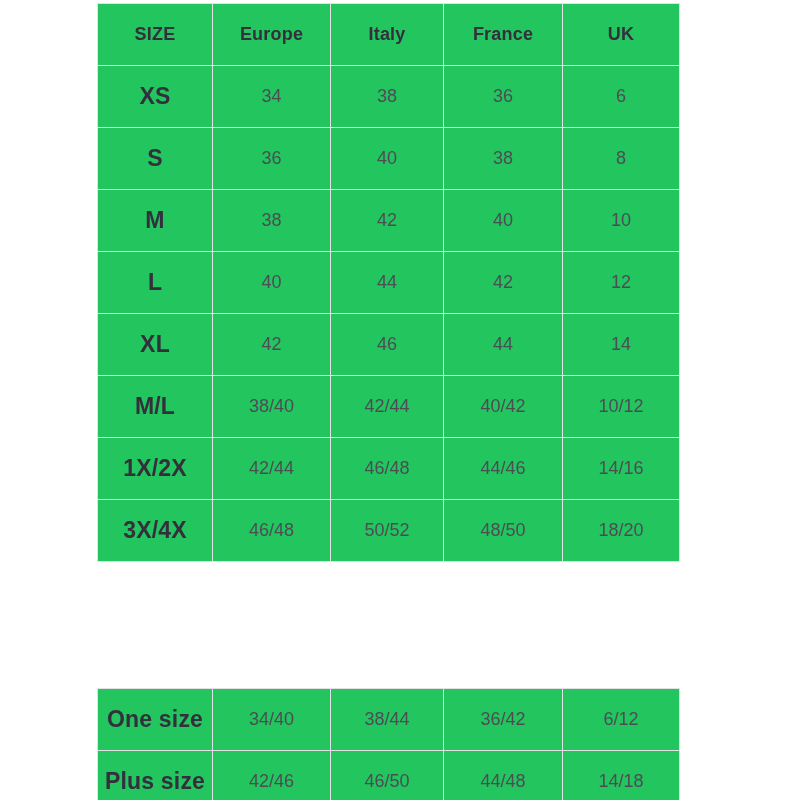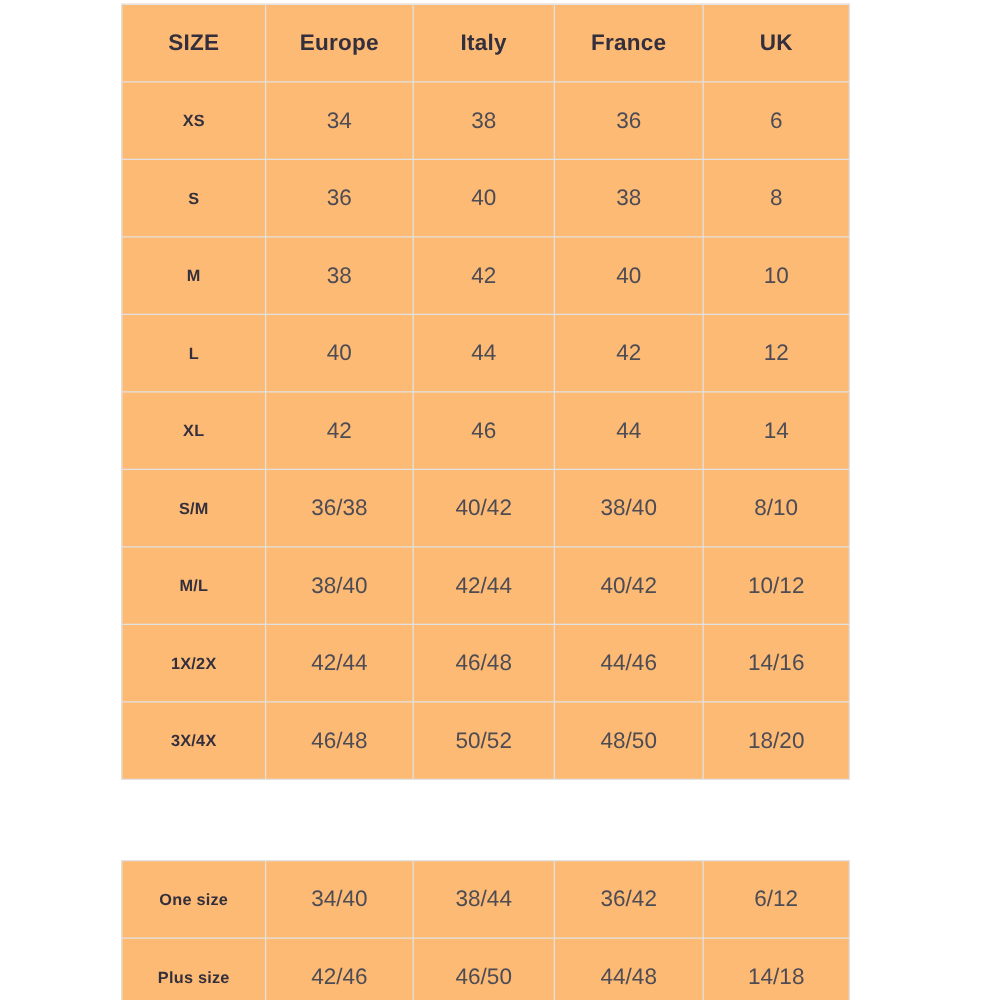--- a/index.html
+++ b/index.html
@@ -14,21 +14,21 @@
     height: 800px;
     background: #ffffff;
     overflow: hidden;
   }
   table.size-table {
     position: absolute;
     left: 97px;
     border-collapse: collapse;
     table-layout: fixed;
     width: 582px;
-    background: #fdba74;
+    background: #22c55e;
   }
   table.size-table.main { top: 3px; }
   table.size-table.secondary { top: 688px; }
 
   table.size-table col:nth-child(1) { width: 115px; }
   table.size-table col:nth-child(2) { width: 118px; }
   table.size-table col:nth-child(3) { width: 113px; }
   table.size-table col:nth-child(4) { width: 119px; }
   table.size-table col:nth-child(5) { width: 117px; }
 
@@ -42,21 +42,21 @@
     box-sizing: border-box;
   }
   table.size-table thead th {
     font-weight: bold;
     font-size: 18px;
     color: #332f3c;
     letter-spacing: 0.2px;
   }
   table.size-table tbody th {
     font-weight: bold;
-    font-size: 13px;
+    font-size: 23px;
     color: #332f3c;
     letter-spacing: 0.2px;
   }
   table.size-table td {
     font-weight: normal;
     font-size: 18px;
     color: #4d4c55;
     margin-left: 36px;
   }
 </style>
@@ -112,27 +112,20 @@
           <td>12</td>
         </tr>
         <tr>
           <th>XL</th>
           <td>42</td>
           <td>46</td>
           <td>44</td>
           <td>14</td>
         </tr>
         <tr>
-          <th>S/M</th>
-          <td>36/38</td>
-          <td>40/42</td>
-          <td>38/40</td>
-          <td>8/10</td>
-        </tr>
-        <tr>
           <th>M/L</th>
           <td>38/40</td>
           <td>42/44</td>
           <td>40/42</td>
           <td>10/12</td>
         </tr>
         <tr>
           <th>1X/2X</th>
           <td>42/44</td>
           <td>46/48</td>

